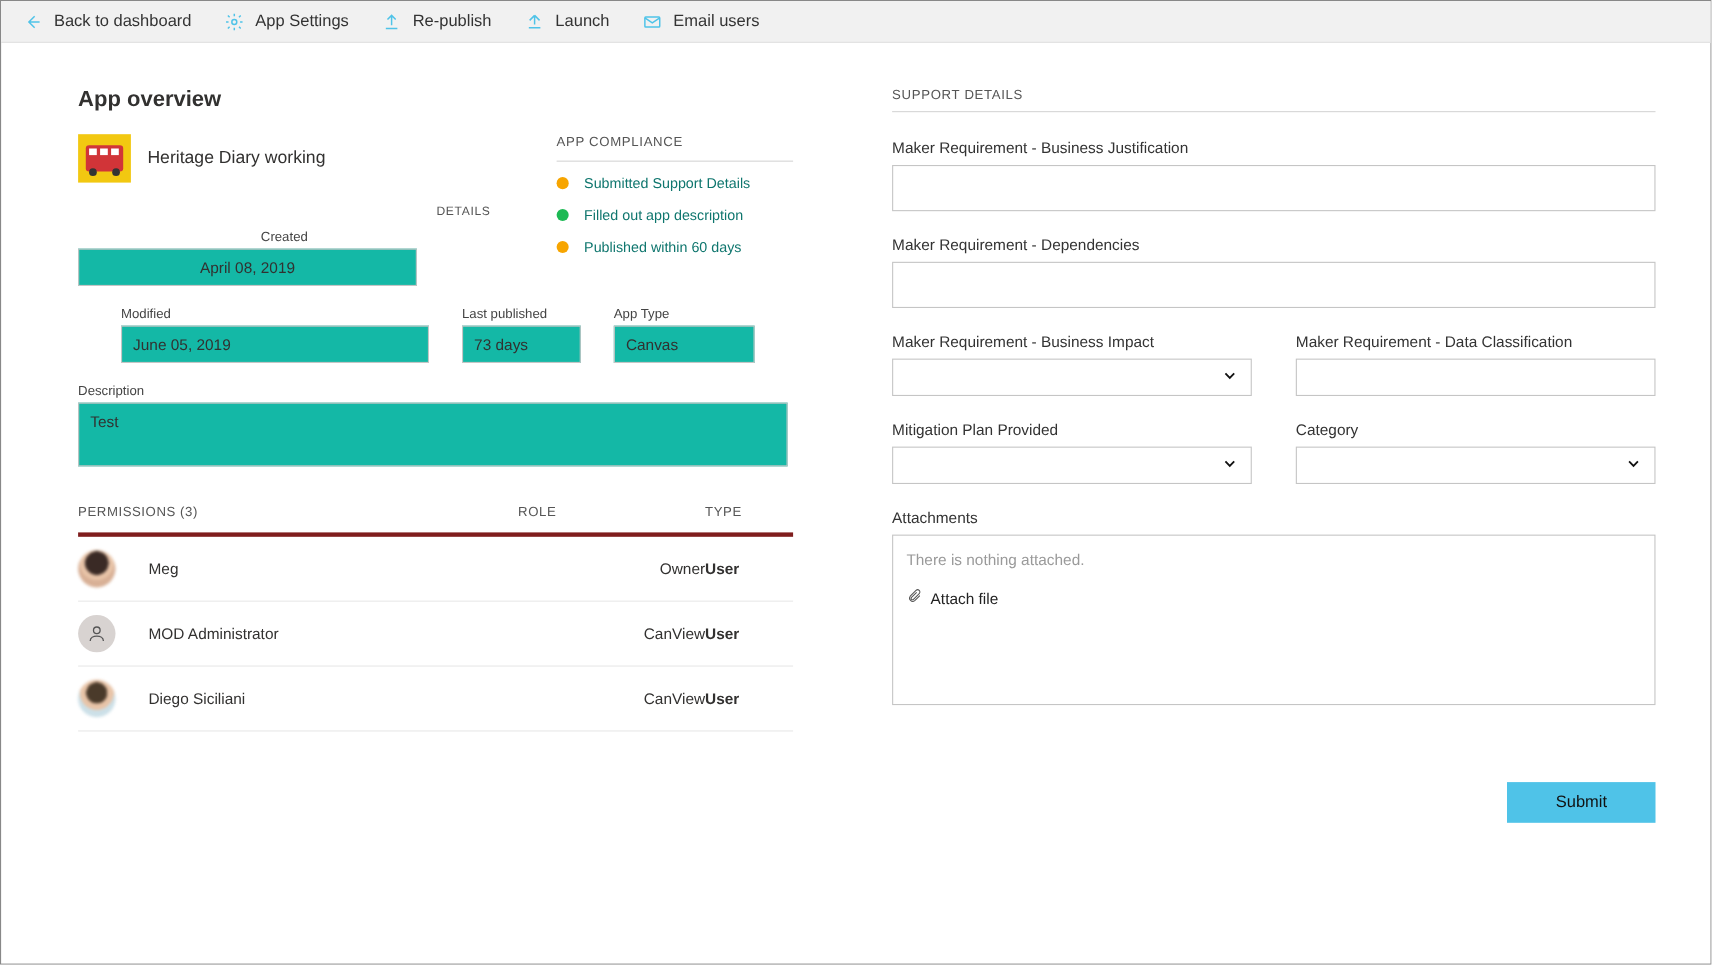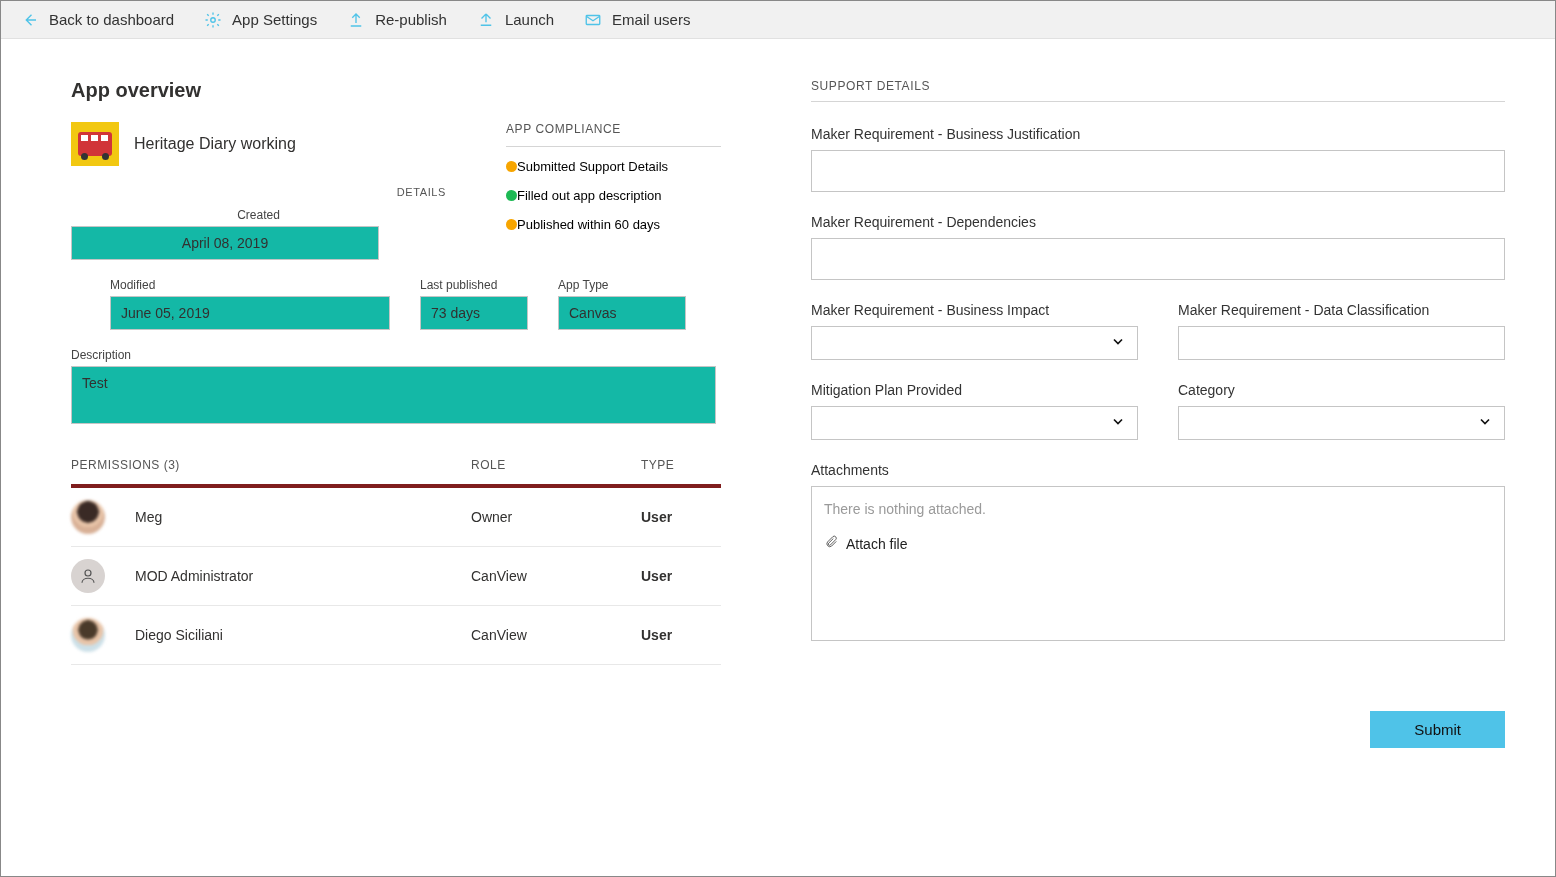--- a/index.html
+++ b/index.html
@@ -90,21 +90,21 @@
   .field-block { display:flex; flex-direction:column; }
   .compliance { position: relative; }
   .compliance-title {
     font-size: 12px; color:#555; letter-spacing:0.6px; font-weight:400;
     border-bottom: 1px solid #d5d5d5;
     padding-bottom: 10px;
     margin-bottom: 12px;
     width: 215px;
   }
   .comp-item {
-    display:flex; align-items:center; font-size:13px; color:#000000;
+    display:flex; align-items:center; gap:14px; font-size:13px; color:#0f766e;
     margin-bottom: 14px;
   }
   .dot { width:11px; height:11px; border-radius:50%; }
   .dot.orange { background:#f7a500; }
   .dot.green { background:#1db954; }
   
   .permissions { margin-top: 34px; }
   .perm-header {
     display:flex; font-size:12px; color:#555; letter-spacing:0.5px;
     border-bottom: 4px solid #7f1d1d; padding-bottom:12px;
@@ -112,21 +112,21 @@
   .perm-header .col-name { width: 400px; }
   .perm-header .col-role { width: 170px; }
   .perm-header .col-type { flex:1; }
   .perm-row {
     display:flex; align-items:center;
     border-bottom: 1px solid #e8e8e8;
     padding: 12px 0;
     font-size: 14px;
   }
   .perm-row .col-name { width: 400px; display:flex; align-items:center; gap:30px; }
-  .perm-row .col-role { width: 170px; }
+  .perm-row .col-role { width: 170px; text-align: right; }
   .perm-row .col-type { flex:1; font-weight:600; }
   .avatar {
     width: 34px; height: 34px; border-radius:50%;
     background: #d8d3d1;
     display:flex; align-items:center; justify-content:center;
     color:#555;
   }
   .avatar.meg { background: radial-gradient(circle at 50% 35%, #3a2a25 38%, #e8c4a8 39%, #e8c4a8 55%, #d8b096 56%); filter: blur(1.5px); }
   .avatar.diego { background: radial-gradient(circle at 50% 35%, #4a3a2a 34%, #e8c4a8 35%, #e8c4a8 55%, #cce0e8 56%); filter: blur(1.5px); }
   .avatar svg { stroke:#555; fill:none; stroke-width:1.6; }

